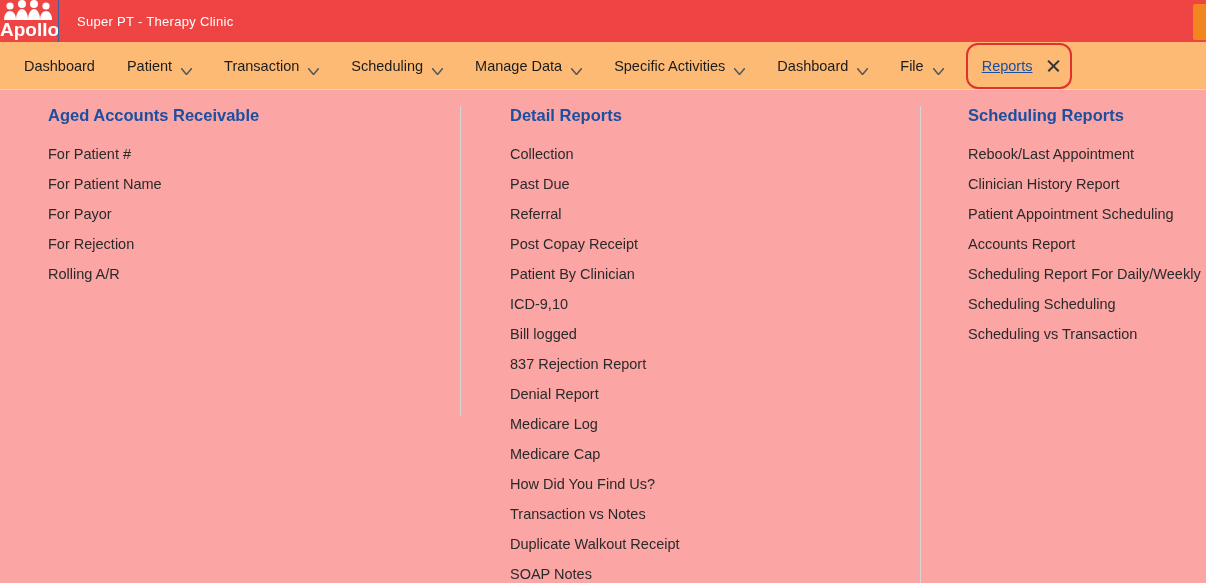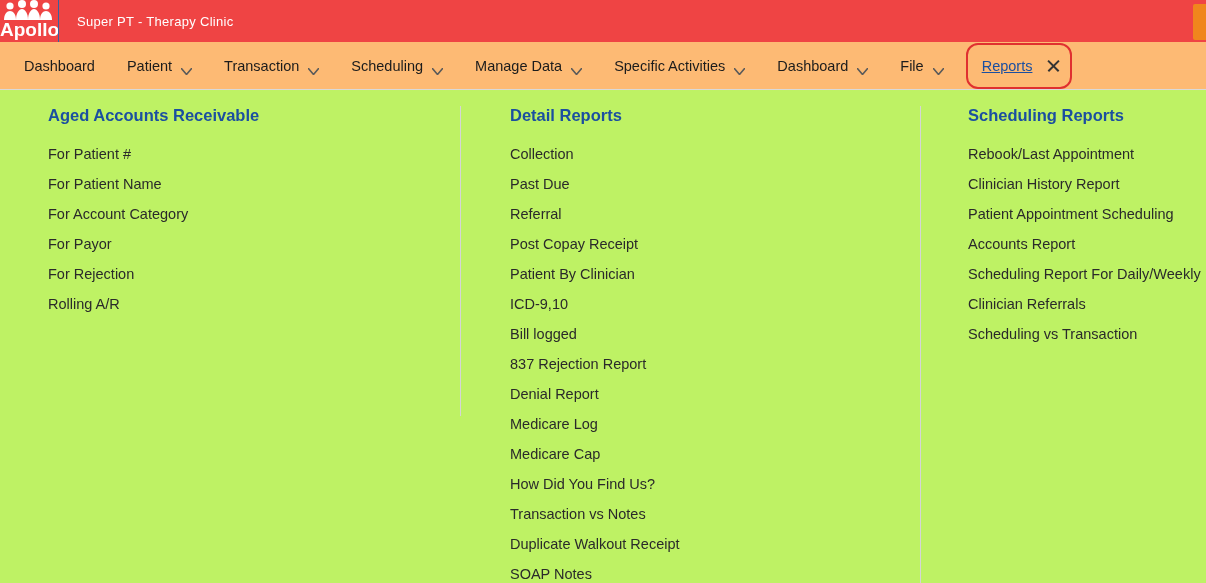--- a/index.html
+++ b/index.html
@@ -100,21 +100,21 @@
     width: 15px; height: 1.6px;
     background: #333;
   }
   .close-x::before { transform: rotate(45deg); }
   .close-x::after { transform: rotate(-45deg); }
 
   
   .panel {
     display: flex;
     height: 493px;
-    background: #bef264;
+    background: #fca5a5;
     padding-top: 16px;
   }
   .col {
     position: relative;
     padding: 0 0 0 48px;
   }
   .col-1 { width: 460px; }
   .col-2 { width: 460px; padding-left: 50px; }
   .col-3 { width: 286px; padding-left: 48px; }
   .col-sep {
@@ -246,21 +246,20 @@
 
 </div>
 
 <div class="panel">
 
   <div class="col col-1">
     <div class="col-title">Aged Accounts Receivable</div>
     <ul class="link-list">
       <li>For Patient #</li>
       <li>For Patient Name</li>
-      <li>For Account Category</li>
       <li>For Payor</li>
       <li>For Rejection</li>
       <li>Rolling A/R</li>
     </ul>
   </div>
 
   <div class="col col-2">
     <div class="col-sep"></div>
     <div class="col-title">Detail Reports</div>
     <ul class="link-list">
@@ -284,18 +283,18 @@
 
   <div class="col col-3">
     <div class="col-sep"></div>
     <div class="col-title">Scheduling Reports</div>
     <ul class="link-list">
       <li>Rebook/Last Appointment</li>
       <li>Clinician History Report</li>
       <li>Patient Appointment Scheduling</li>
       <li>Accounts Report</li>
       <li>Scheduling Report For Daily/Weekly</li>
-      <li>Clinician Referrals</li>
+      <li>Scheduling Scheduling</li>
       <li>Scheduling vs Transaction</li>
     </ul>
   </div>
 
 </div>
 
 </body></html>

